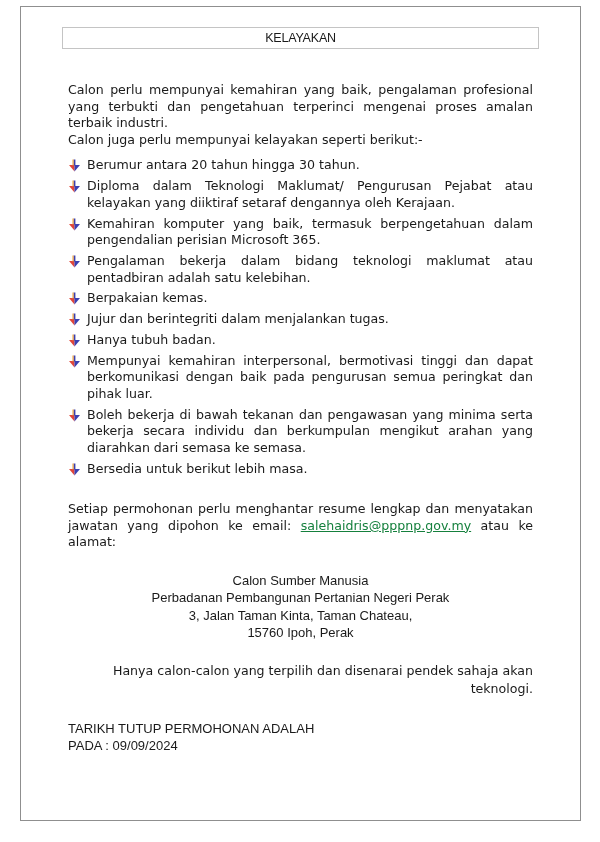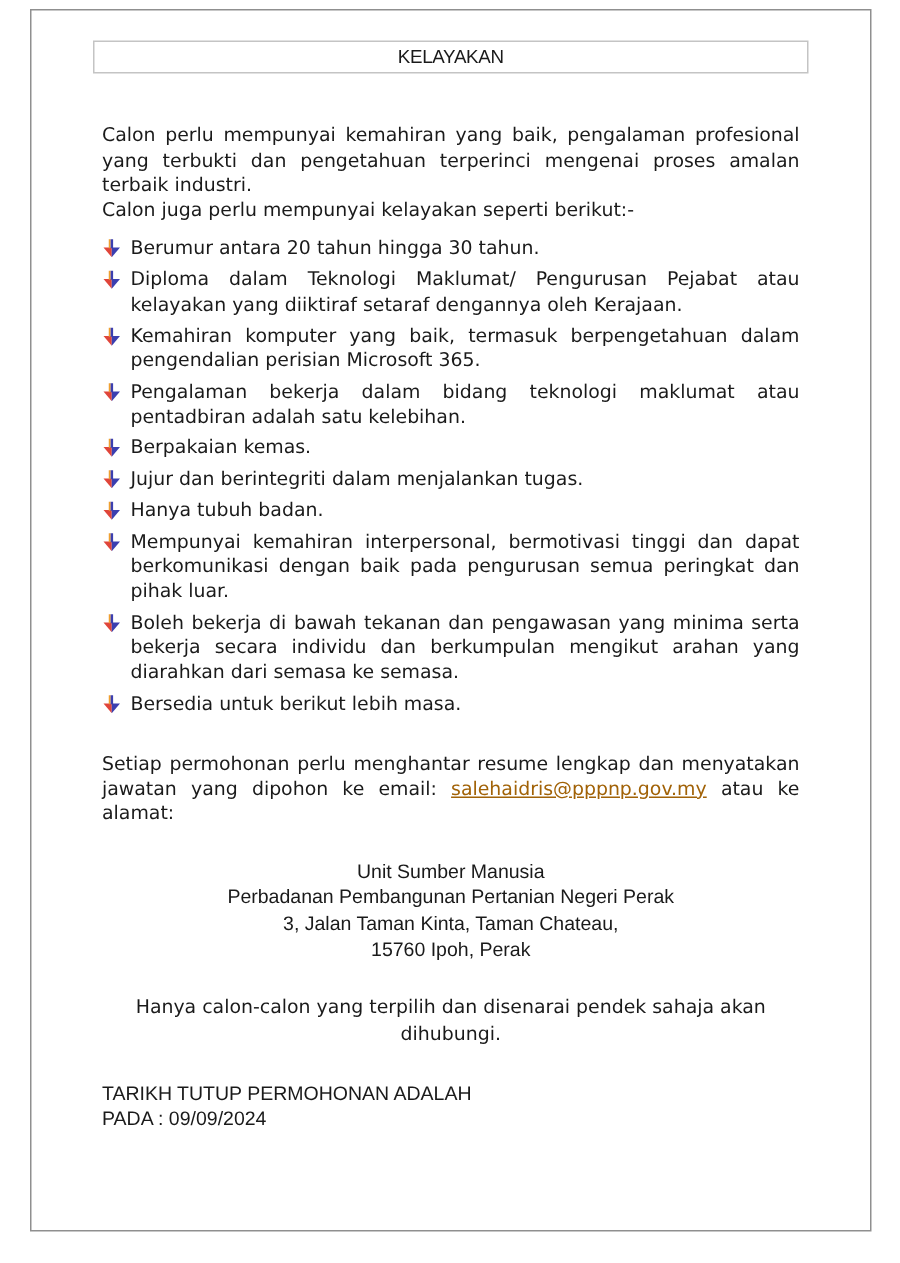--- a/index.html
+++ b/index.html
@@ -25,26 +25,26 @@
     .para.last-line-left { text-align-last: left; }
     ul.quals { list-style: none; margin: 9px 0 0 0; padding: 0; }
     ul.quals li {
       position: relative; padding-left: 19px; margin: 0 0 4.2px 0;
       text-align: justify; text-align-last: left;
     }
     ul.quals li .bullet {
       position: absolute; left: 0; top: 2px; width: 13px; height: 13px;
     }
     .apply-para { margin-top: 24px; text-align: justify; }
-    a.email { color: #a16207; }
+    a.email { color: #15803d; }
     .address {
       text-align: center; margin-top: 21px; font-weight: normal;
       font-family: "Liberation Sans", sans-serif; font-size: 13px; line-height: 17.5px;
     }
-    .notice { text-align: center; margin-top: 20px; line-height: 18px; }
+    .notice { text-align: right; margin-top: 20px; line-height: 18px; }
     .closing {
       text-align: left; margin-top: 22px; line-height: 17px;
       font-family: "Liberation Sans", sans-serif; font-size: 13px;
     }
   </style>
 </head>
 <body>
 
 <div class="page-frame"></div>
 
@@ -116,28 +116,28 @@
         <polygon points="1,6 6.5,6 6.5,12.5" fill="#e0453a"></polygon>
         <polygon points="12,6 6.5,6 6.5,12.5" fill="#3b3fb0"></polygon>
         <rect x="5.6" y="0.5" width="1.8" height="6" fill="#3b3fb0"></rect>
         <rect x="4.5" y="0.5" width="1.1" height="6" fill="#f0a030"></rect>
       </svg><span>Bersedia untuk berikut lebih masa.</span></li>
   </ul>
 
   <p class="apply-para para last-line-left"><span>Setiap permohonan perlu menghantar resume lengkap dan menyatakan jawatan yang dipohon ke email: </span><a class="email" href="mailto:salehaidris@pppnp.gov.my">salehaidris@pppnp.gov.my</a><span> atau ke alamat:</span></p>
 
   <div class="address">
-    <div>Unit Sumber Manusia</div>
+    <div>Calon Sumber Manusia</div>
     <div>Perbadanan Pembangunan Pertanian Negeri Perak</div>
     <div>3, Jalan Taman Kinta, Taman Chateau,</div>
     <div>15760 Ipoh, Perak</div>
   </div>
 
   <div class="notice">
     <div>Hanya calon-calon yang terpilih dan disenarai pendek sahaja akan</div>
-    <div>dihubungi.</div>
+    <div>teknologi.</div>
   </div>
 
   <div class="closing">
     <div>TARIKH TUTUP PERMOHONAN ADALAH</div>
     <div>PADA : 09/09/2024</div>
   </div>
 </div>
 
 </body></html>

